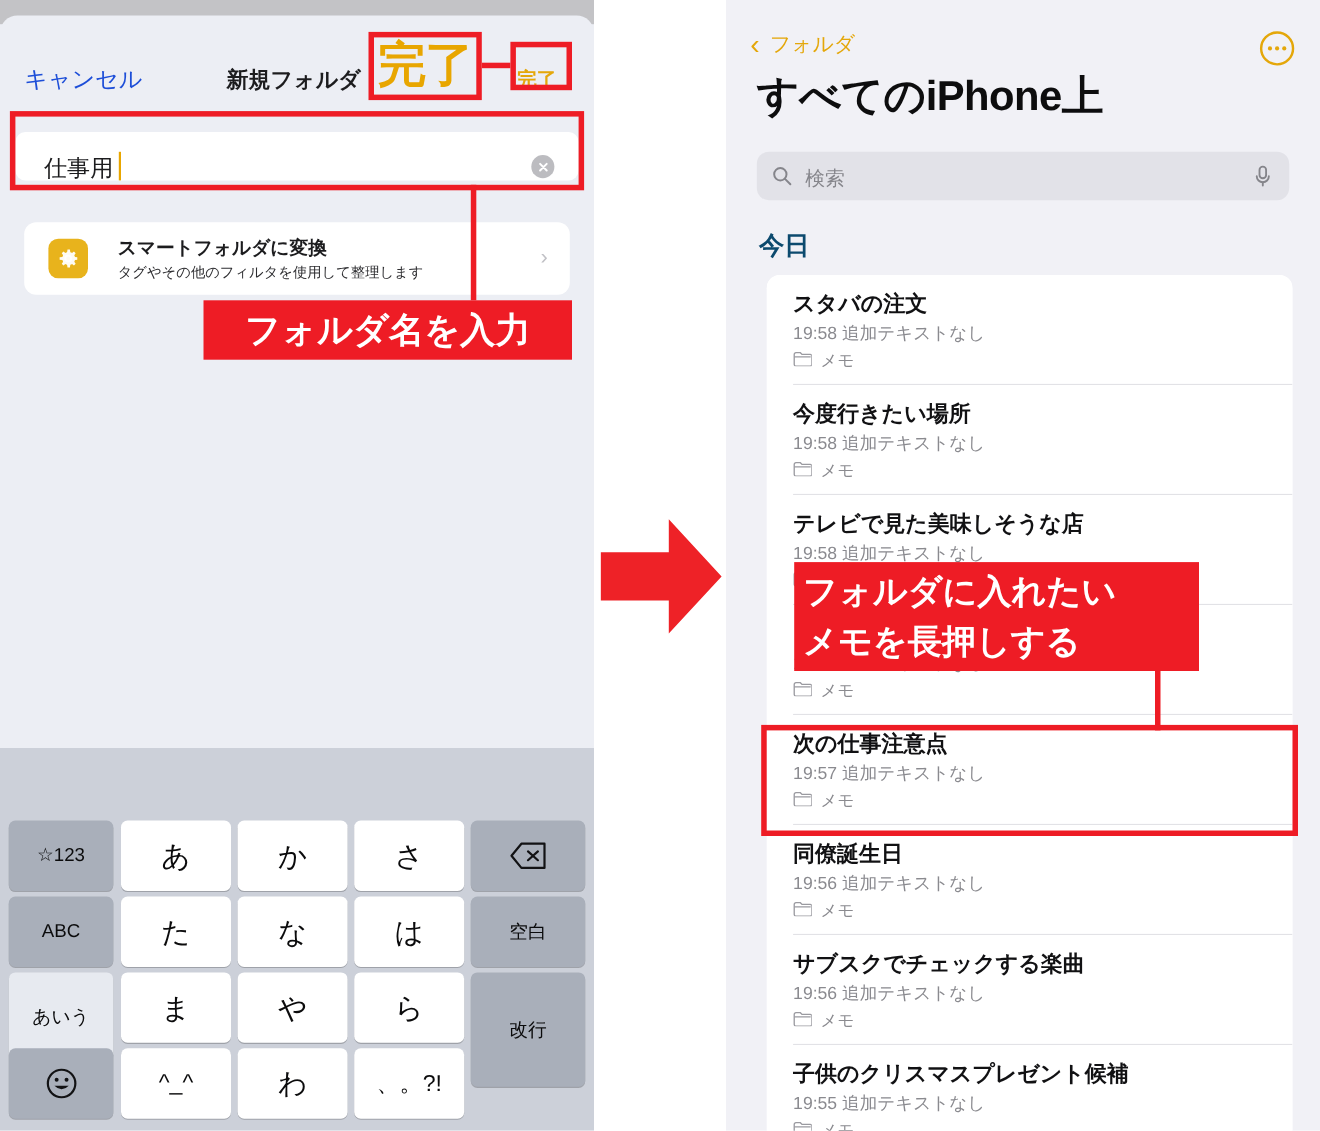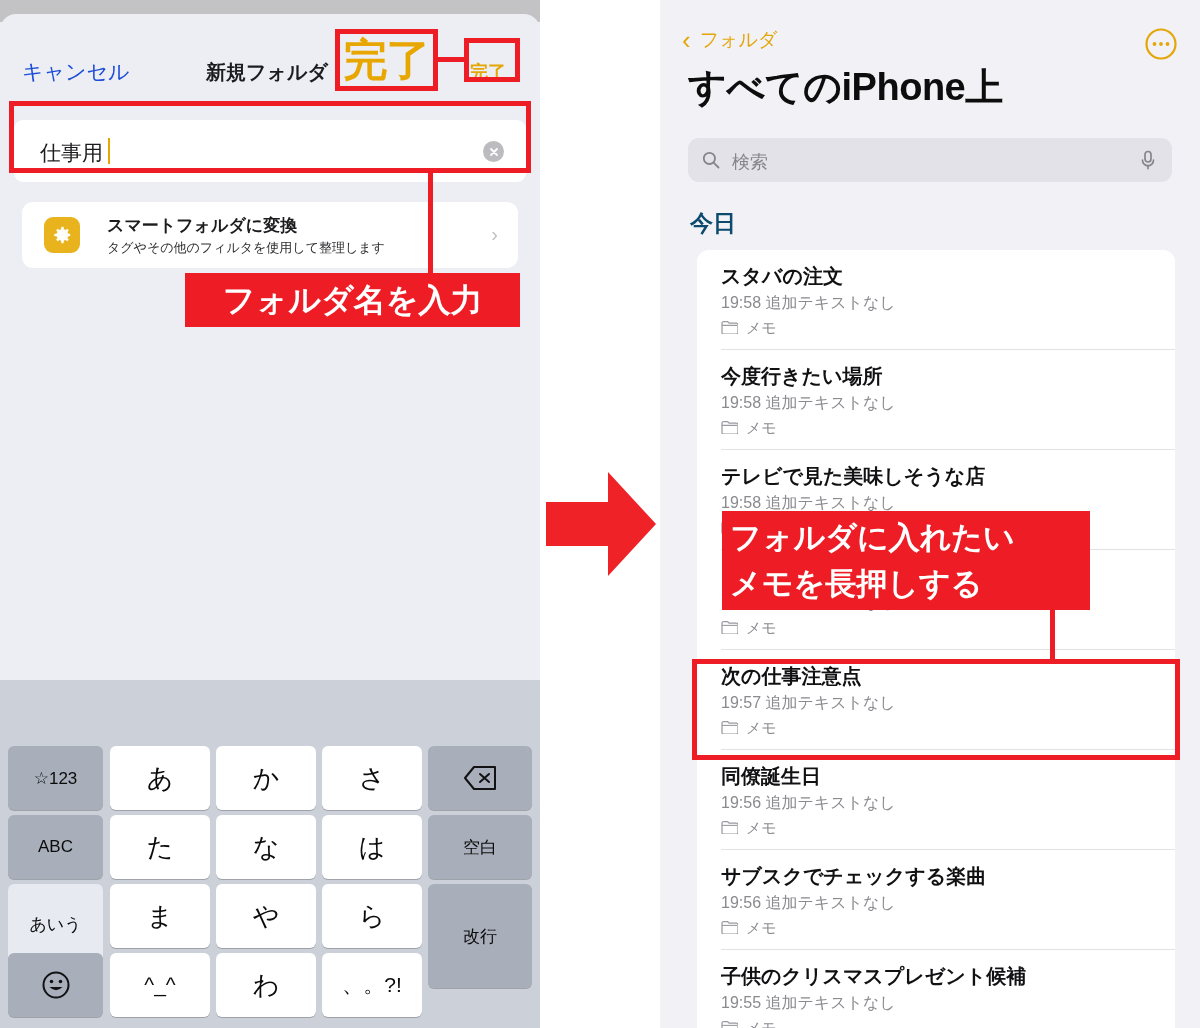--- a/index.html
+++ b/index.html
@@ -54,21 +54,21 @@
     position: absolute; left: 464px; top: 38px; width: 56px; height: 44px;
     border: 5px solid #ee1c25; background: transparent;
   }
   .done-connector {
     position: absolute; left: 438px; top: 57px; width: 26px; height: 5px;
     background: #ee1c25;
   }
 
   
   .name-field {
-    position: absolute; left: 14px; top: 106px; width: 512px; height: 62px;
+    position: absolute; left: 14px; top: 106px; width: 512px; height: 44px;
     background: #ffffff; border-radius: 9px;
   }
   .name-value {
     position: absolute; left: 26px; top: 19px;
     font-size: 21px; color: #1c1c1e; white-space: nowrap;
   }
   .caret {
     position: absolute; left: 94px; top: 18px; width: 2px; height: 26px;
     background: #e8a600;
   }

